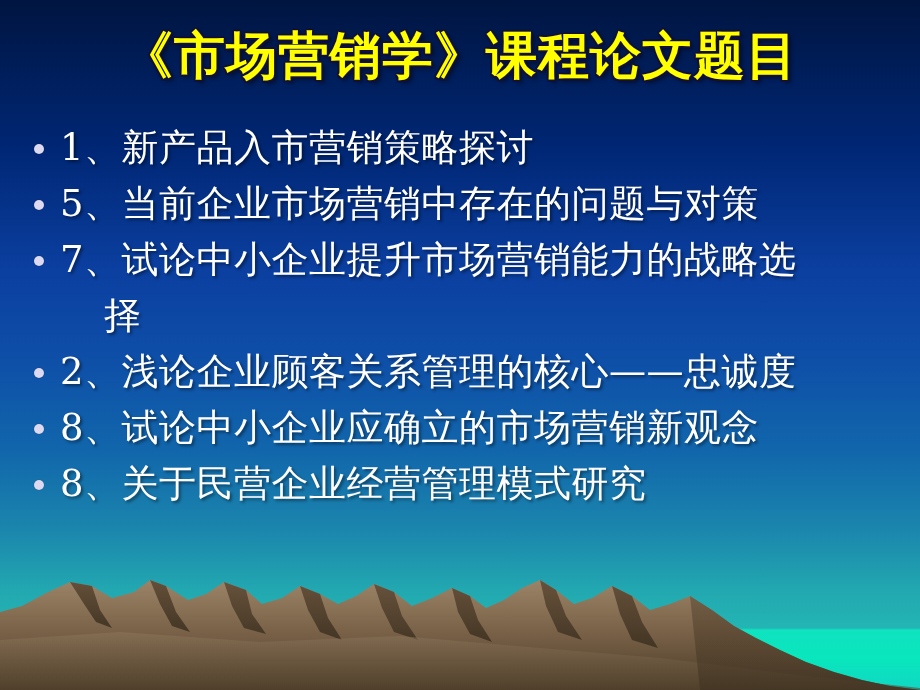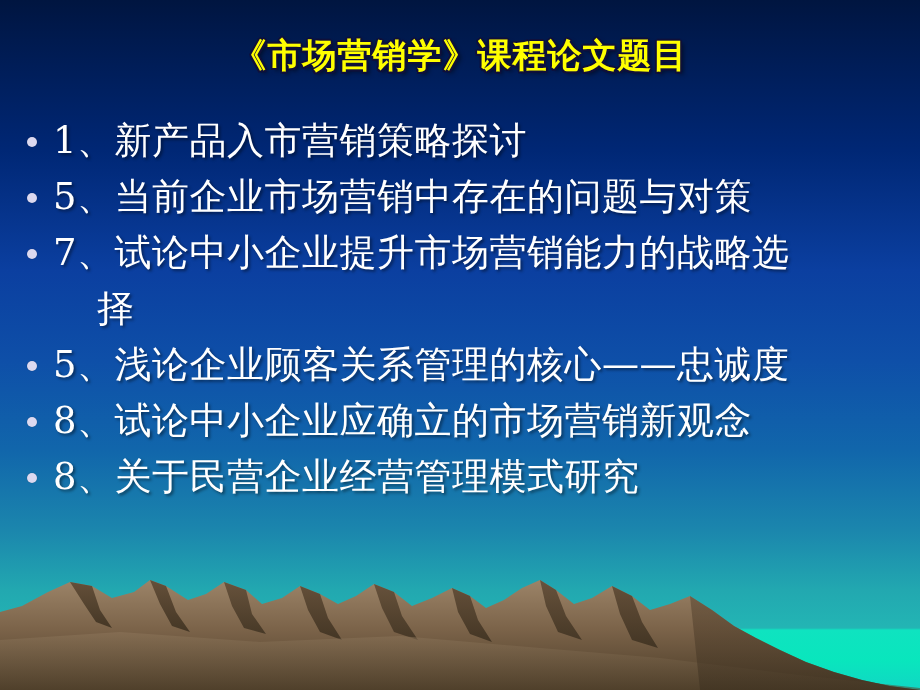--- a/index.html
+++ b/index.html
@@ -40,21 +40,21 @@
     pointer-events: none;
   }
 
   
   .title {
     position: absolute;
     top: 24px;
     left: 0;
     width: 920px;
     text-align: center;
-    font-size: 34px;
+    font-size: 51px;
     line-height: 62px;
     font-weight: bold;
     color: #ffff00;
     letter-spacing: 1px;
     white-space: nowrap;
     text-shadow:
       -1.5px -1.5px 0 #10103a,
        1.5px -1.5px 0 #10103a,
       -1.5px  1.5px 0 #10103a,
        1.5px  1.5px 0 #10103a,
@@ -64,21 +64,21 @@
        2px    0px   0 #10103a,
        3px    3px   4px rgba(0,0,0,0.55);
   }
 
   
   .body-list {
     position: absolute;
     top: 112px;
     left: 26px;
     width: 880px;
-    margin: 1px;
+    margin: 8px;
     padding: 0;
     list-style: none;
   }
   .bullet-row {
     position: relative;
     display: flex;
     align-items: flex-start;
     min-height: 56px;
   }
   .bullet-dot {
@@ -137,21 +137,21 @@
     </li>
 
     <li class="bullet-row no-bullet">
       <span class="bullet-dot"></span>
       <span class="bullet-text indent-cont">择</span>
     </li>
 
 
     <li class="bullet-row">
       <span class="bullet-dot"></span>
-      <span class="bullet-text">5、浅论企业顾客关系管理的核心——忠诚度</span>
+      <span class="bullet-text">2、浅论企业顾客关系管理的核心——忠诚度</span>
     </li>
 
     <li class="bullet-row">
       <span class="bullet-dot"></span>
       <span class="bullet-text">8、试论中小企业应确立的市场营销新观念</span>
     </li>
 
     <li class="bullet-row">
       <span class="bullet-dot"></span>
       <span class="bullet-text">8、关于民营企业经营管理模式研究</span>

